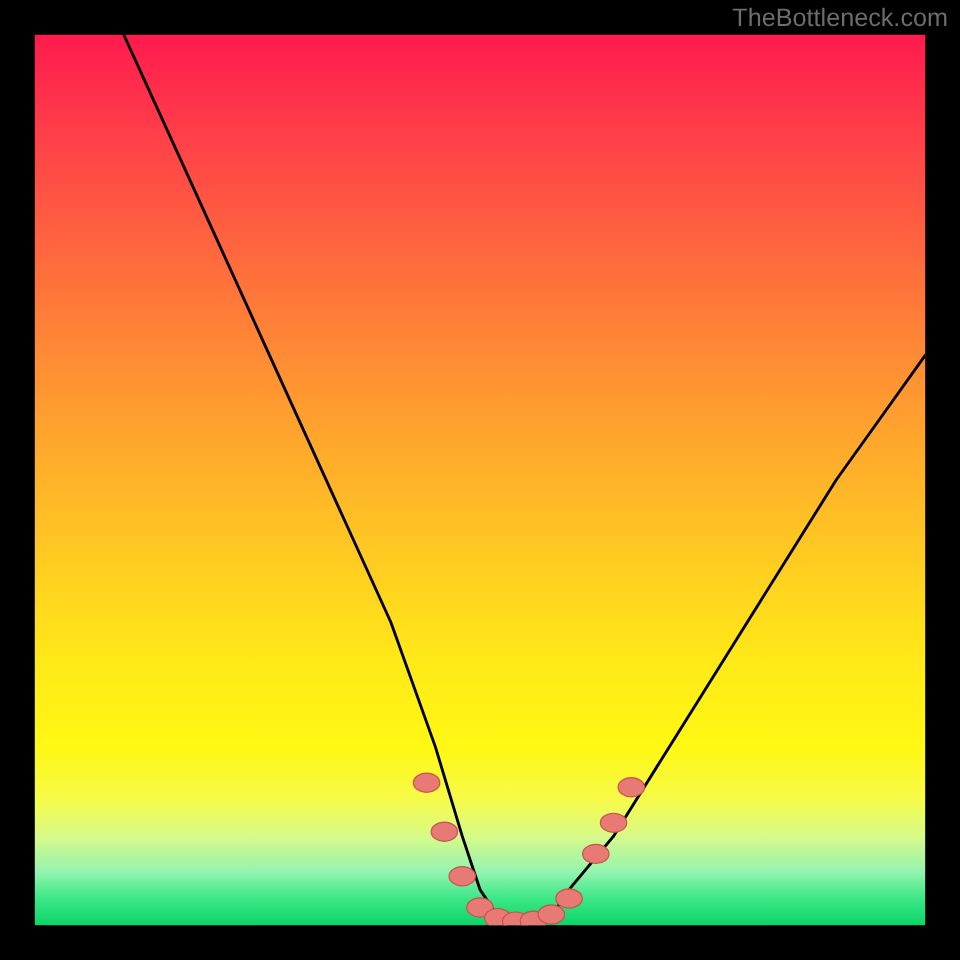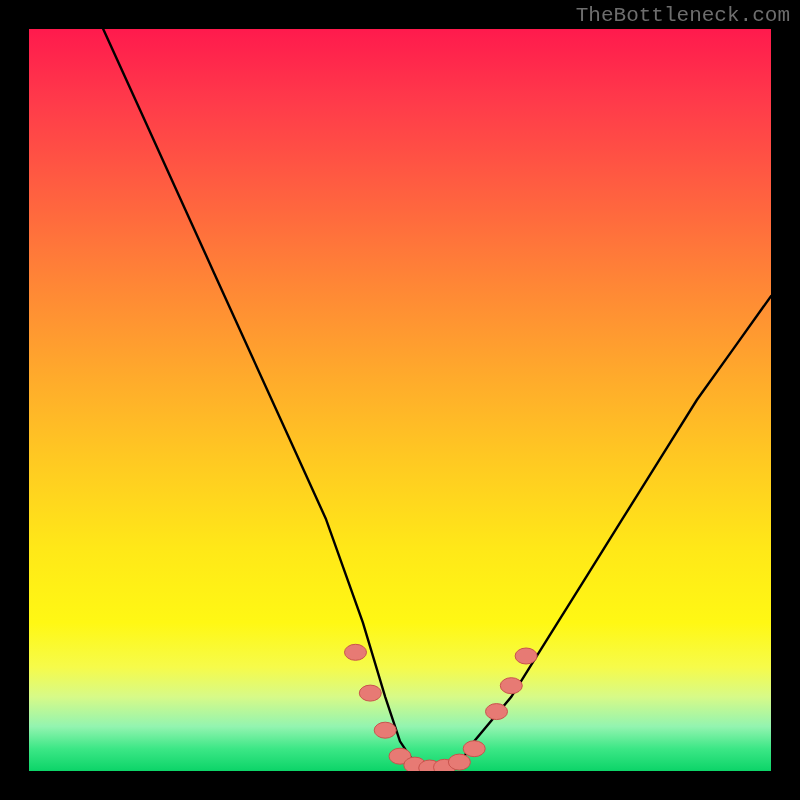--- a/index.html
+++ b/index.html
@@ -39,21 +39,21 @@
       #0cd468 100%);
   }
   .watermark {
     position: absolute;
     top: 4px;
     right: 10px;
     color: #6d6d6d;
     font-size: 21px;
     font-weight: 500;
     letter-spacing: 0px;
-    font-family: Liberation Mono, monospace;
+    font-family: Liberation Sans, sans-serif;
   }
   svg.curve {
     position: absolute;
     left: 0; top: 0;
     width: 742px; height: 742px;
   }
 </style>
 </head>
 <body>
 

